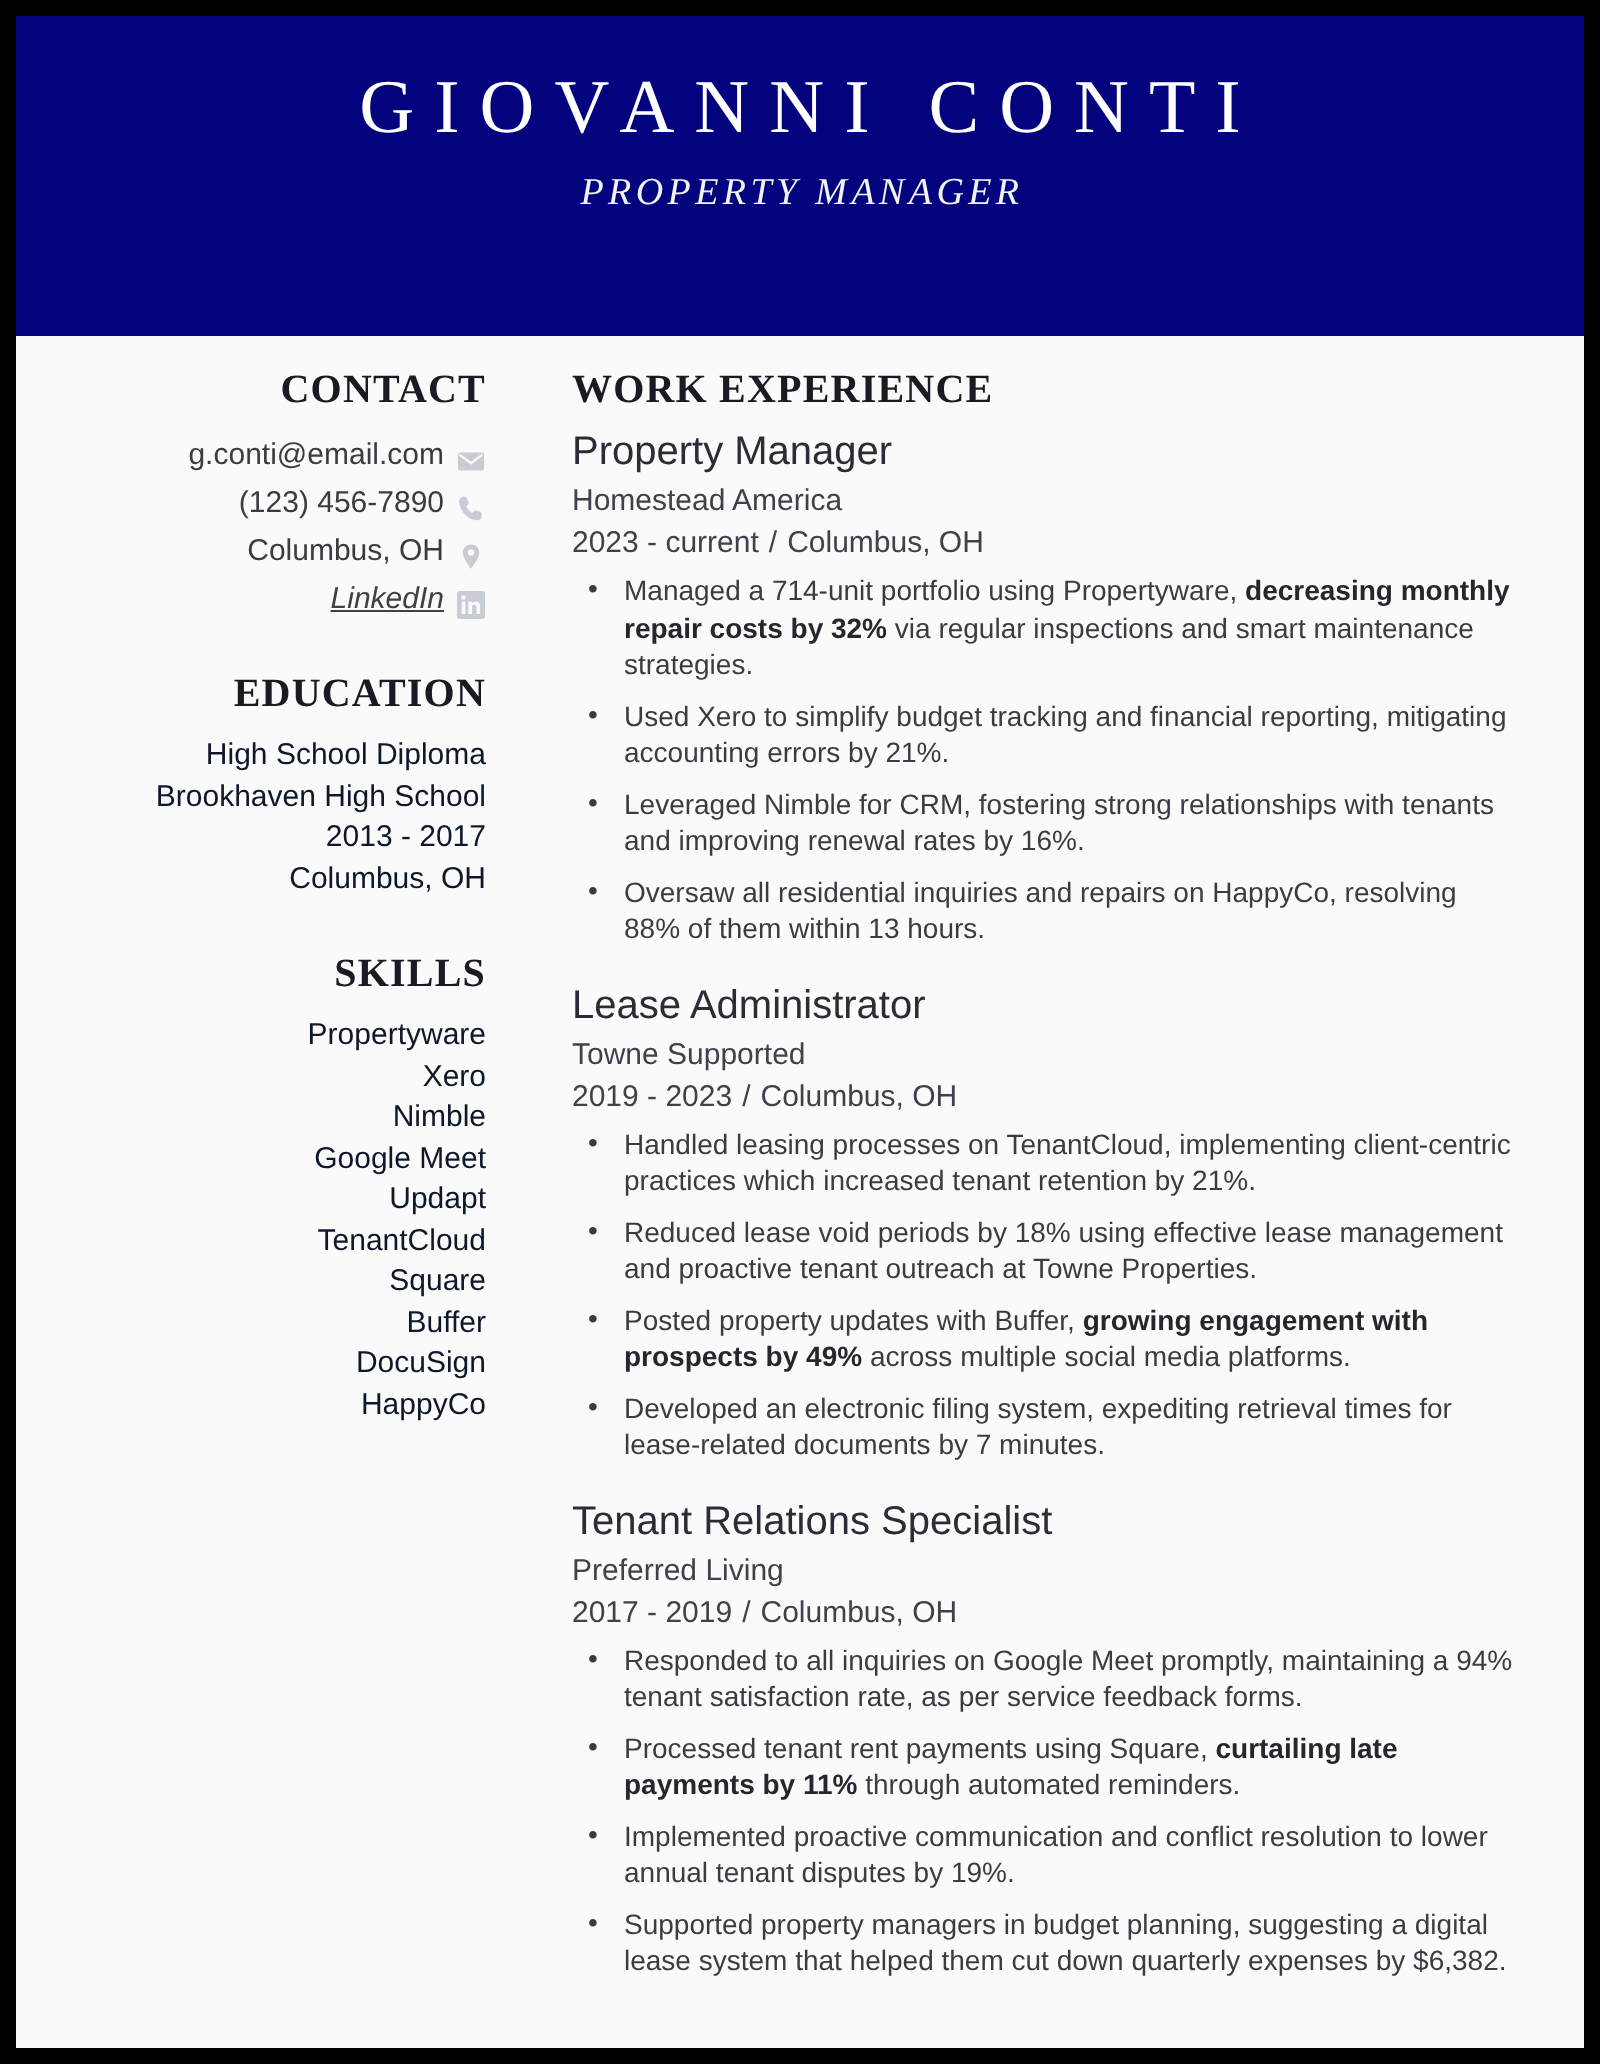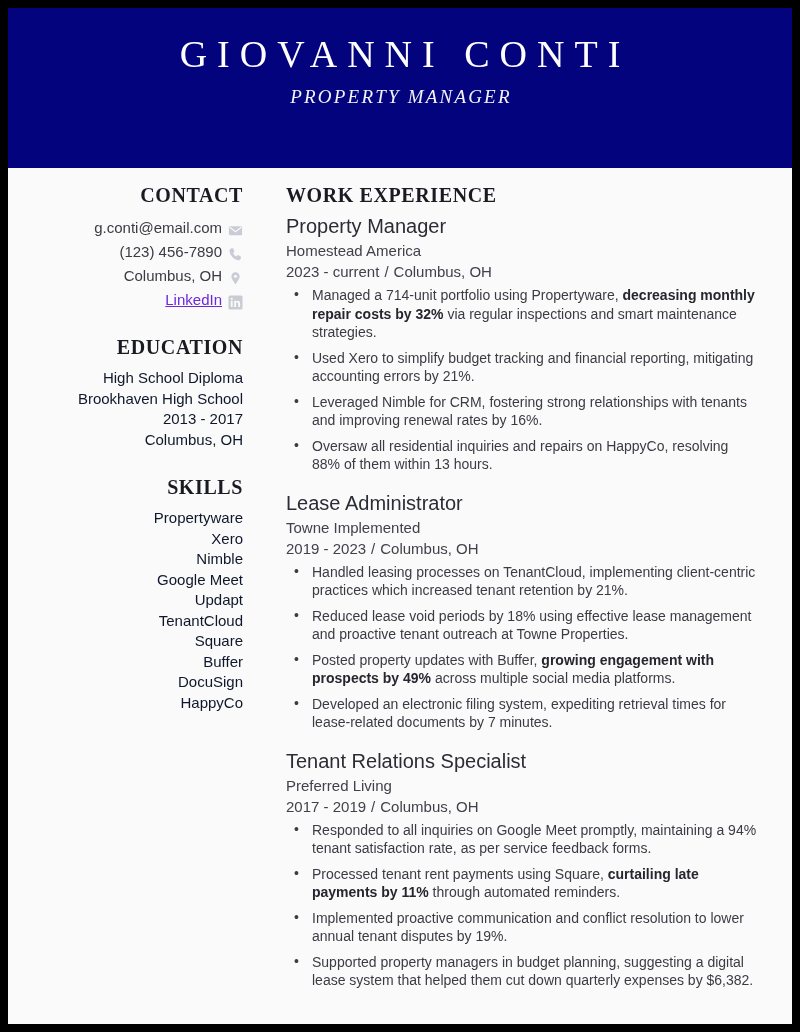--- a/index.html
+++ b/index.html
@@ -92,22 +92,23 @@
     gap: 6px;
     margin-bottom: 2px;
     height: 22px;
   }
   .contact-text {
     font-size: 15px;
     color: #3b3b44;
     line-height: 20px;
   }
   .contact-text.link {
-    color: #6d28d9;
+    color: #404040;
     text-decoration: underline;
+    font-style: italic;
   }
   .c-icon {
     width: 15px;
     height: 15px;
     flex: 0 0 15px;
     display: inline-flex;
     align-items: center;
     justify-content: center;
     color: #c9ccd4;
   }
@@ -253,21 +254,21 @@
             <div class="job-meta"><span>2023 - current</span><span class="sep">/</span><span>Columbus, OH</span></div>
             <ul class="bullets">
               <li><span>Managed a 714-unit portfolio using Propertyware, </span><b>decreasing monthly repair costs by 32%</b><span> via regular inspections and smart maintenance strategies.</span></li>
               <li><span>Used Xero to simplify budget tracking and financial reporting, mitigating accounting errors by 21%.</span></li>
               <li><span>Leveraged Nimble for CRM, fostering strong relationships with tenants and improving renewal rates by 16%.</span></li>
               <li><span>Oversaw all residential inquiries and repairs on HappyCo, resolving 88% of them within 13 hours.</span></li>
             </ul>
           </div>
           <div class="job">
             <div class="job-title">Lease Administrator</div>
-            <div class="job-company">Towne Implemented</div>
+            <div class="job-company">Towne Supported</div>
             <div class="job-meta"><span>2019 - 2023</span><span class="sep">/</span><span>Columbus, OH</span></div>
             <ul class="bullets">
               <li><span>Handled leasing processes on TenantCloud, implementing client-centric practices which increased tenant retention by 21%.</span></li>
               <li><span>Reduced lease void periods by 18% using effective lease management and proactive tenant outreach at Towne Properties.</span></li>
               <li><span>Posted property updates with Buffer, </span><b>growing engagement with prospects by 49%</b><span> across multiple social media platforms.</span></li>
               <li><span>Developed an electronic filing system, expediting retrieval times for lease-related documents by 7 minutes.</span></li>
             </ul>
           </div>
           <div class="job">
             <div class="job-title">Tenant Relations Specialist</div>

